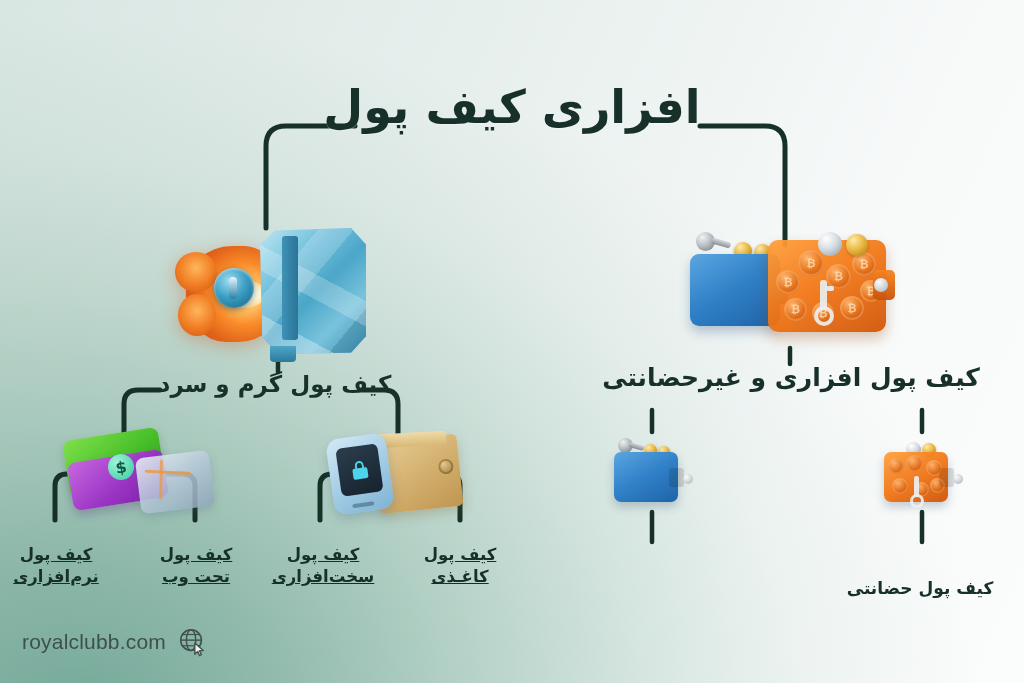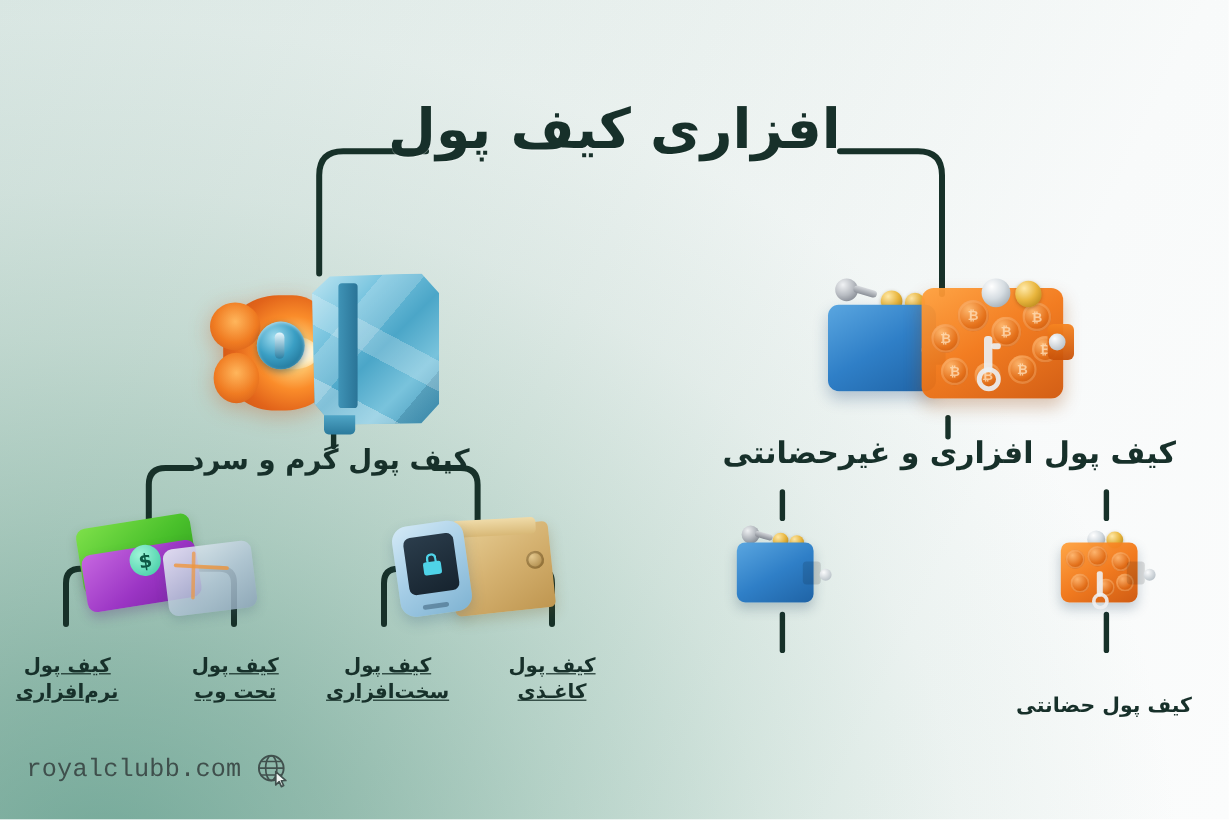--- a/index.html
+++ b/index.html
@@ -404,21 +404,21 @@
   #footer {
     position: absolute;
     left: 22px; bottom: 26px;
     display: flex; align-items: center; gap: 11px;
     z-index: 7;
   }
   #footer .globe { width: 30px; height: 30px; display: block; }
   #footer .site {
     font-size: 21px;
     color: #3f4f4c;
-    font-family: Liberation Mono, monospace;
+    font-family: Liberation Sans, sans-serif;
     direction: ltr;
     letter-spacing: 0.2px;
   }
 </style>
 </head>
 <body>
 
 <div id="stage">
 
   <svg id="connectors" viewBox="0 0 1024 683" preserveAspectRatio="none">

